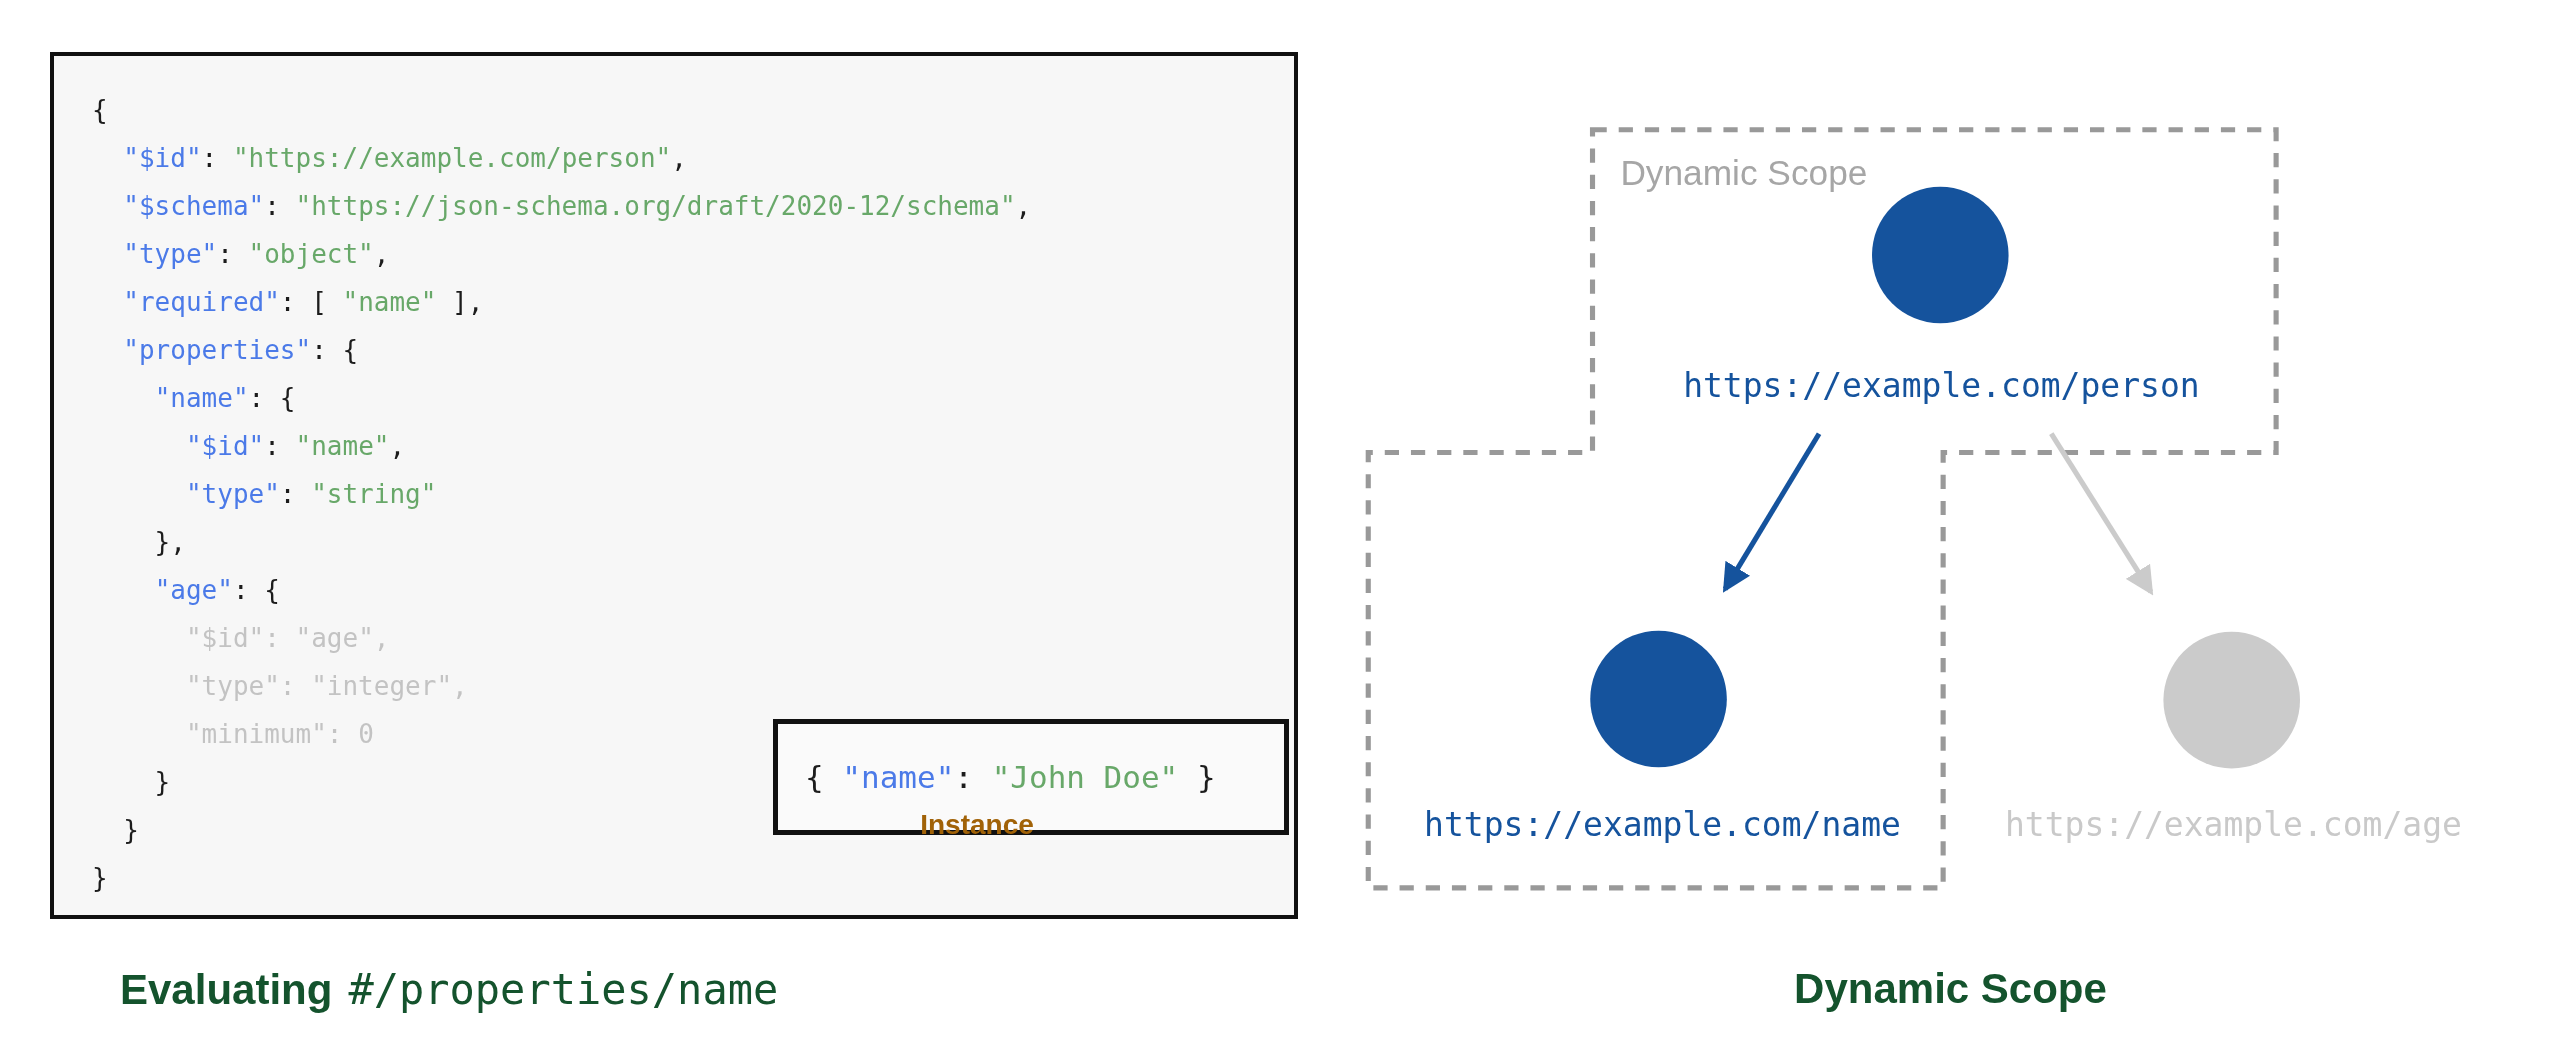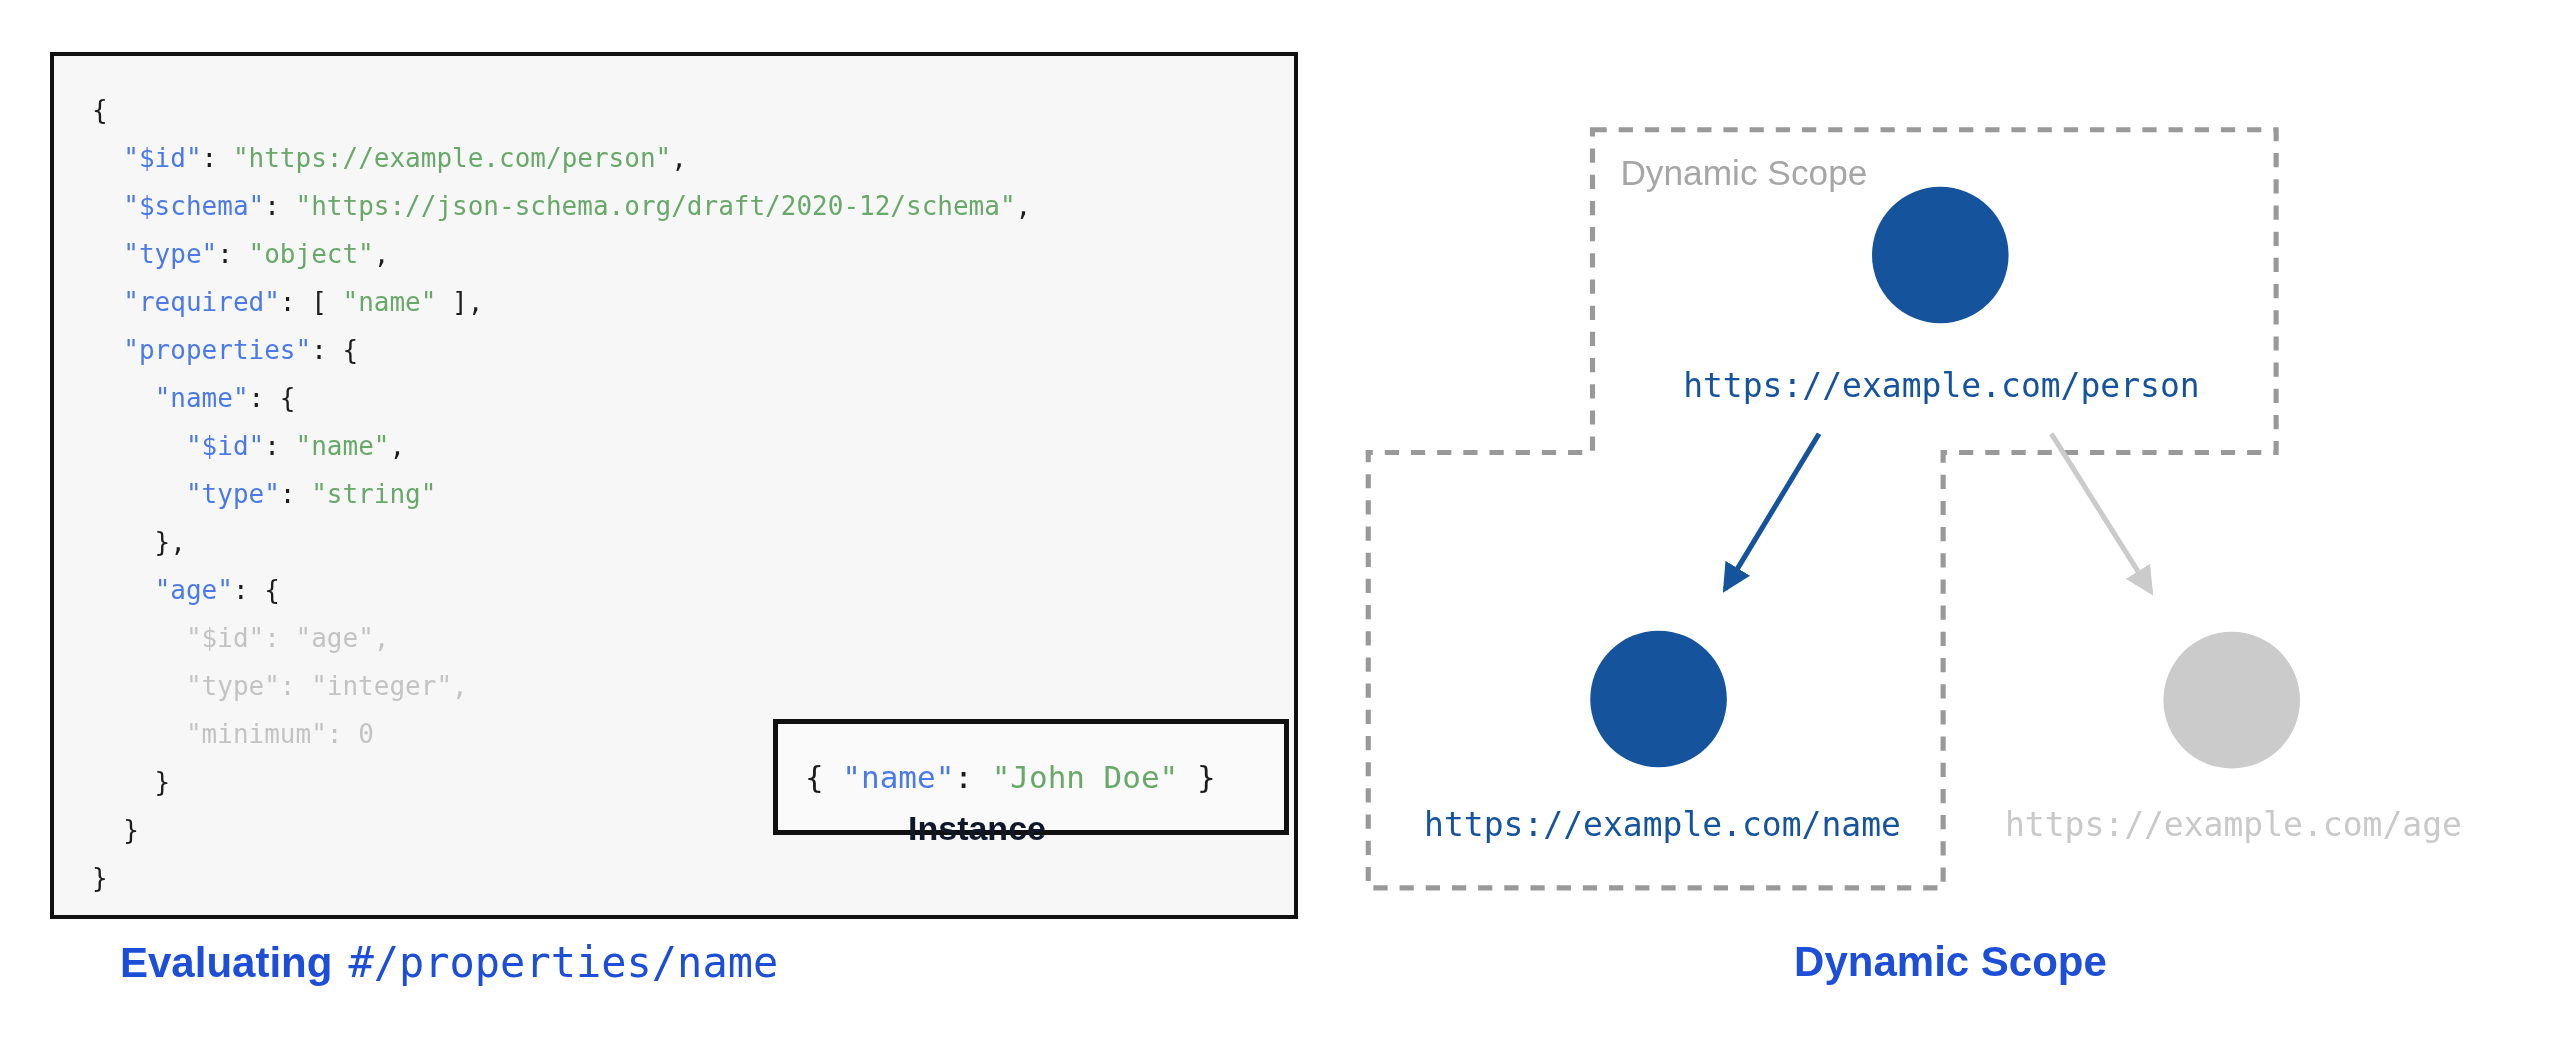--- a/index.html
+++ b/index.html
@@ -17,23 +17,23 @@
   .tk-s{color:#68a869}
   .tk-n{color:#1c1c1c}
   .code-line.muted span{color:#c3c3c3 !important}
 
   .instance-box{position:absolute;left:719px;top:663px;width:516px;height:116px;
                 box-sizing:border-box;background:#fafafa;border:5.1px solid #111111;
                 display:flex;align-items:center;}
   .instance-line{font-family:"DejaVu Sans Mono","Liberation Mono",monospace;font-size:31px;
                  white-space:pre;padding-left:27px;}
   .instance-label{position:absolute;left:719px;top:809px;width:516px;text-align:center;
-                  font-weight:bold;font-size:34px;color:#0f172a;}
+                  font-weight:bold;font-size:28px;color:#a16207;}
 
-  .caption{position:absolute;top:938px;font-size:42px;color:#1d4ed8;white-space:pre;}
+  .caption{position:absolute;top:965px;font-size:42px;color:#14532d;white-space:pre;}
   .caption-left{left:120px;}
   .cap-bold{font-weight:bold;font-family:"Liberation Sans",sans-serif;}
   .cap-mono{font-family:"DejaVu Sans Mono","Liberation Mono",monospace;margin-left:16px;}
   .caption-right{left:1367px;width:1167px;text-align:center;font-weight:bold;}
 
   
   .diagram-svg{position:absolute;left:0;top:0;}
   .url-label{font-family:"DejaVu Sans Mono","Liberation Mono",monospace;font-size:58px;}
   .scope-label{font-family:"Liberation Sans",sans-serif;font-size:62px;}
 </style>

